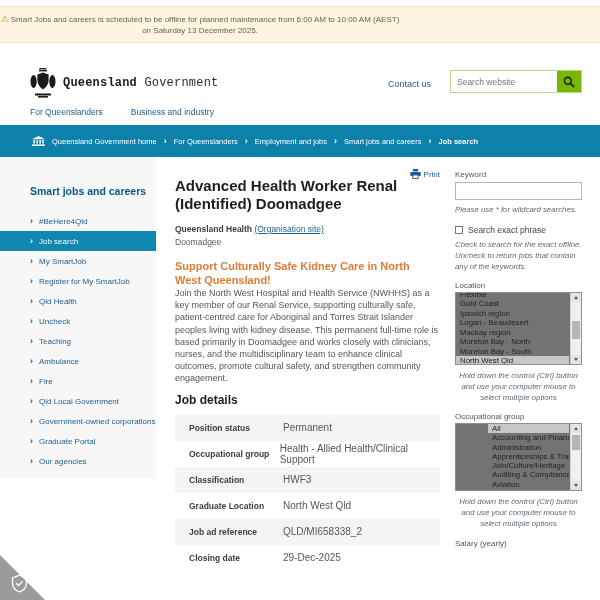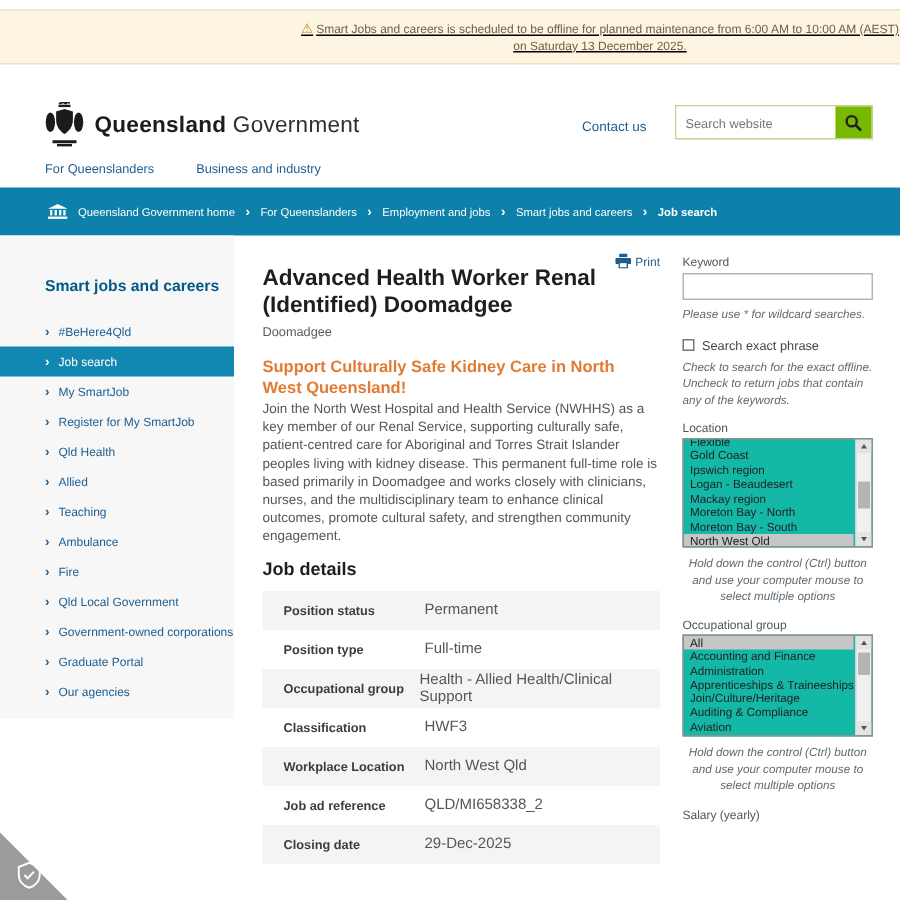--- a/index.html
+++ b/index.html
@@ -4,29 +4,29 @@
 <style>
   * { margin:0; padding:0; box-sizing:border-box; }
   html,body { width:600px; height:600px; overflow:hidden; background:#fff;
               font-family:"Liberation Sans", sans-serif; position:relative; }
 
   
   .banner { position:absolute; top:6px; left:0; width:600px; height:37px;
     background:var(--banner-bg,#fdf4e2);
     border-top:1px solid var(--banner-border,#f1e2c2);
     border-bottom:1px solid var(--banner-border,#f1e2c2);
-    display:flex; align-items:center; justify-content:flex-end;text-decoration:underline; }
+    display:flex; align-items:center; justify-content:flex-start; }
   .banner-inner { width:400px; text-align:center; font-size:8px; line-height:11px;
     color:var(--banner-text,#6e6045); }
   .warn-icon { color:var(--warning-amber,#bf9000); font-size:9px; margin-right:2px; }
 
   
   .logo { position:absolute; left:30px; top:68px; display:flex; align-items:center; cursor:pointer; }
   .coat { width:26px; height:30px; }
-  .brand { margin-left:7px; font-size:15px; color:#2e2e2e; letter-spacing:.2px; }
+  .brand { margin-left:7px; font-size:12px; color:#2e2e2e; letter-spacing:.2px;font-family:Liberation Mono, monospace; }
   .brand b { font-weight:700; color:#1c1c1c; }
   .contact { position:absolute; left:388px; top:79px; font-size:9px;
     color:var(--link-blue,#1d5d90); text-decoration:none; cursor:pointer; }
   .site-search { position:absolute; left:450px; top:70px; width:132px; height:23px;
     display:flex; border:1px solid #bfd490; background:#fff; }
   .site-search input { flex:1; border:none; outline:none; font-size:8.5px; padding:0 6px;
     color:#555; font-family:inherit; min-width:0; }
   .site-search button { width:24px; height:100%; border:none;
     background:var(--search-button-green,#78b800); cursor:pointer;
     display:flex; align-items:center; justify-content:center; }
@@ -80,23 +80,23 @@
   .keyword-input { margin-top:3px; width:127px; height:18px; border:1px solid #b5b5b5;
     font-size:9px; padding:0 4px; outline:none; font-family:inherit; }
   .note { font-style:italic; font-size:7.8px; line-height:11px; color:#5f6a72; }
   .n1 { margin-top:4px; }
   .checkrow { margin-top:10px; display:flex; align-items:center; gap:5px; cursor:pointer; }
   .checkbox { width:8px; height:8px; border:1px solid #767676; background:#fff; }
   .checklabel { font-size:8.5px; color:#444; }
   .n2 { margin-top:4px; }
   .lbl-location { margin-top:9px; }
   .listbox { position:relative; margin-top:2px; width:127px; border:1px solid #8f8f8f;
-    background:#14b8a6; overflow:hidden; cursor:default; }
+    background:#737373; overflow:hidden; cursor:default; }
   .lb-loc { height:73px; }
-  .lb-occ { height:68px; }
+  .lb-occ { height:68px;padding-left:32px; }
   .opts { padding-right:12px; }
   .lb-loc .opts { margin-top:-3.5px; }
   .opt { font-size:7.8px; line-height:9.5px; padding-left:4px; white-space:nowrap;
     overflow:hidden; color:#222; }
   .lb-occ .opt { line-height:9.3px; }
   .opt.selected { background:var(--selected-option-bg,#c6c6c6); }
   .sbar { position:absolute; right:0; top:0; bottom:0; width:11px; background:#f0f0f0;
     border-left:1px solid #d0d0d0; }
   .sb-btn { position:absolute; left:0; width:100%; height:9px; background:#e4e4e4;
     display:flex; align-items:center; justify-content:center; }
@@ -196,21 +196,21 @@
     <li>
         <span class="chev">›</span>
         <span>Register for My SmartJob</span>
       </li>
     <li>
         <span class="chev">›</span>
         <span>Qld Health</span>
       </li>
     <li>
         <span class="chev">›</span>
-        <span>Allied</span>
+        <span>Uncheck</span>
       </li>
     <li>
         <span class="chev">›</span>
         <span>Teaching</span>
       </li>
     <li>
         <span class="chev">›</span>
         <span>Ambulance</span>
       </li>
     <li>
@@ -241,43 +241,40 @@
     <svg width="11" height="10" viewBox="0 0 11 10">
       <g fill="#1d5d90">
         <rect x="2.8" y="0" width="5.4" height="2.4"></rect>
         <rect x="0.3" y="3" width="10.4" height="4" rx="0.6"></rect>
         <rect x="2.8" y="6" width="5.4" height="3.6" fill="#fff" stroke="#1d5d90" stroke-width="0.9"></rect>
       </g>
     </svg>
     <span>Print</span>
   </a>
   <h1>Advanced Health Worker Renal (Identified) Doomadgee</h1>
+  <p class="orgline"><b>Queensland Health</b>&nbsp;<a>(Organisation site)</a></p>
   <p class="locline">Doomadgee</p>
   <h2 class="tagline">Support Culturally Safe Kidney Care in North West Queensland!</h2>
   <p class="desc">Join the North West Hospital and Health Service (NWHHS) as a key member of our Renal Service, supporting culturally safe, patient-centred care for Aboriginal and Torres Strait Islander peoples living with kidney disease. This permanent full-time role is based primarily in Doomadgee and works closely with clinicians, nurses, and the multidisciplinary team to enhance clinical outcomes, promote cultural safety, and strengthen community engagement.</p>
   <h2 class="details-h">Job details</h2>
   <div class="dtable">
     <div class="drow">
       <div class="dlabel">Position status</div>
       <div class="dvalue">Permanent</div>
     </div>
     <div class="drow">
-      <div class="dlabel">Position type</div>
-      <div class="dvalue">Full-time</div>
-    </div>
-    <div class="drow">
       <div class="dlabel">Occupational group</div>
       <div class="dvalue">Health - Allied Health/Clinical Support</div>
     </div>
     <div class="drow">
       <div class="dlabel">Classification</div>
       <div class="dvalue">HWF3</div>
     </div>
     <div class="drow">
-      <div class="dlabel">Workplace Location</div>
+      <div class="dlabel">Graduate Location</div>
       <div class="dvalue">North West Qld</div>
     </div>
     <div class="drow">
       <div class="dlabel">Job ad reference</div>
       <div class="dvalue">QLD/MI658338_2</div>
     </div>
     <div class="drow">
       <div class="dlabel">Closing date</div>
       <div class="dvalue">29-Dec-2025</div>
     </div>

